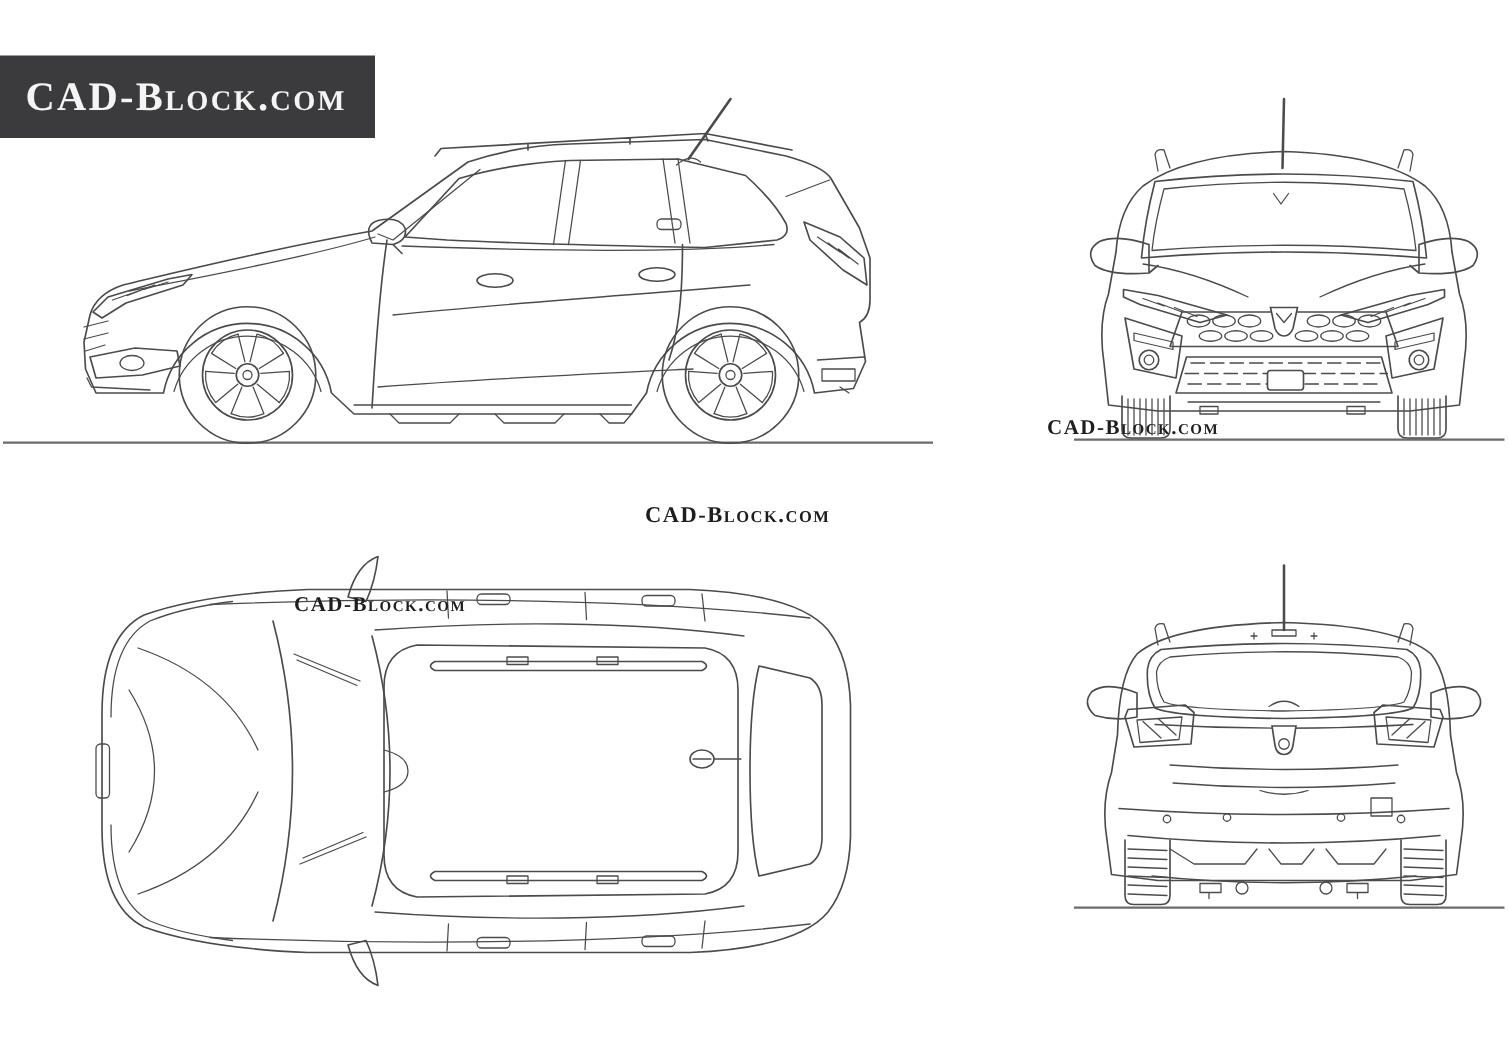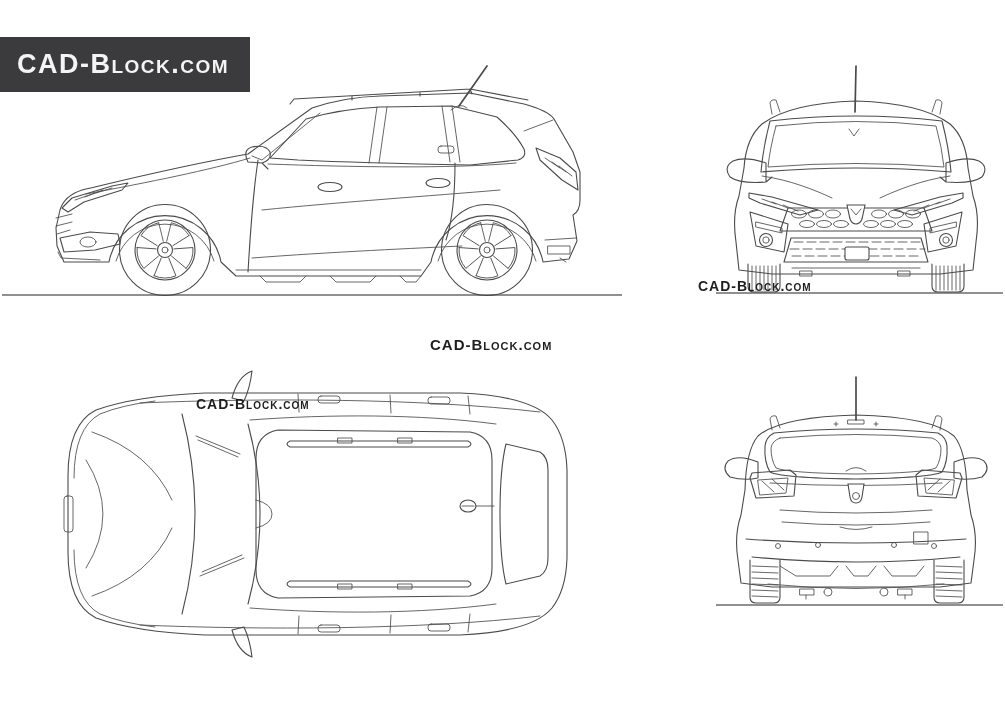--- a/index.html
+++ b/index.html
@@ -1,18 +1,18 @@
 <!DOCTYPE html>
 <html><head>
 <meta charset="utf-8">
 <style>
   html,body{margin:0;padding:0;background:#fff;}
   .canvas{
     position:relative;width:1005px;height:707px;background:#ffffff;
-    overflow:hidden;font-family:Liberation Sans, sans-serif;
+    overflow:hidden;font-family:Liberation Serif, serif;
   }
   .logo-banner{
     position:absolute;left:0;top:37px;width:250px;height:55px;
     background:#3b3b3d;color:#f4f4f4;display:flex;align-items:center;
     padding-left:17px;box-sizing:border-box;
   }
   .logo-banner span{
     font-size:27px;font-weight:bold;font-variant:small-caps;
     letter-spacing:1.5px;line-height:1;
   }

